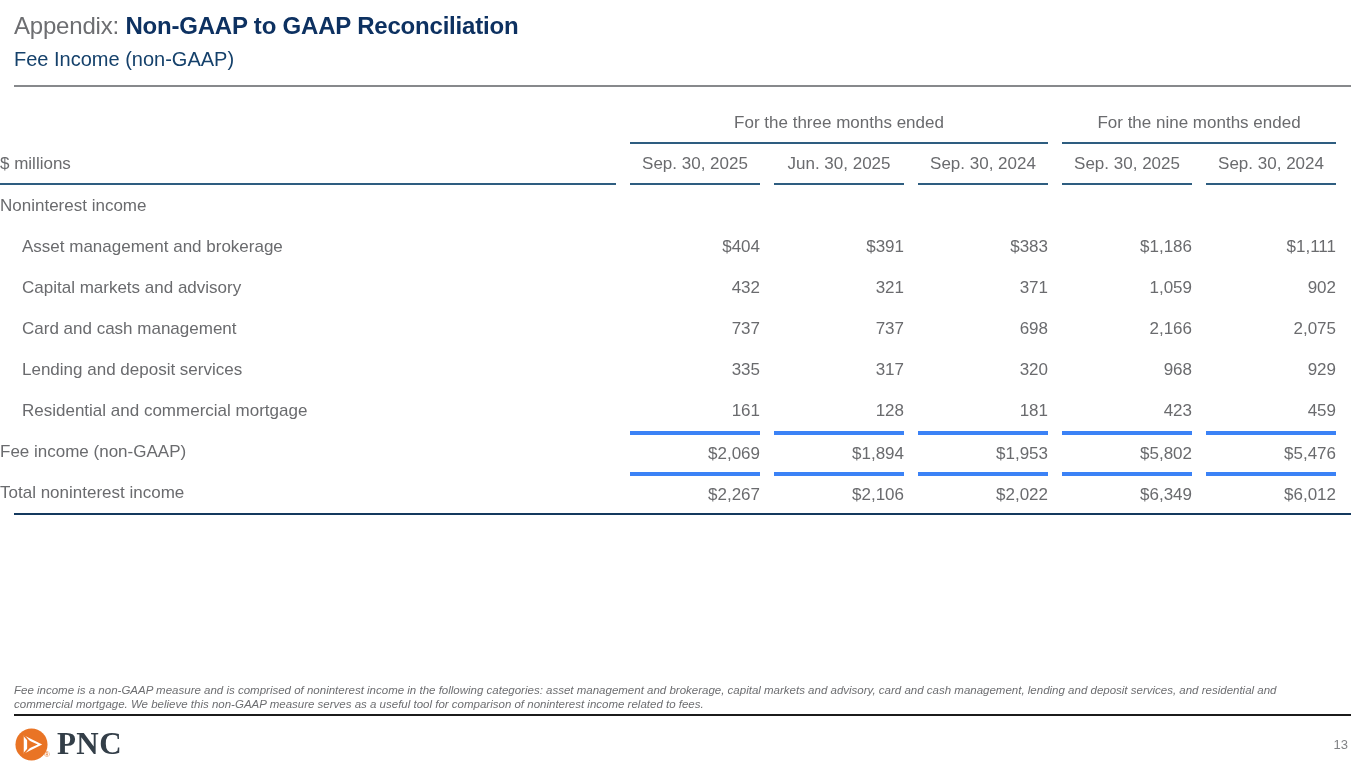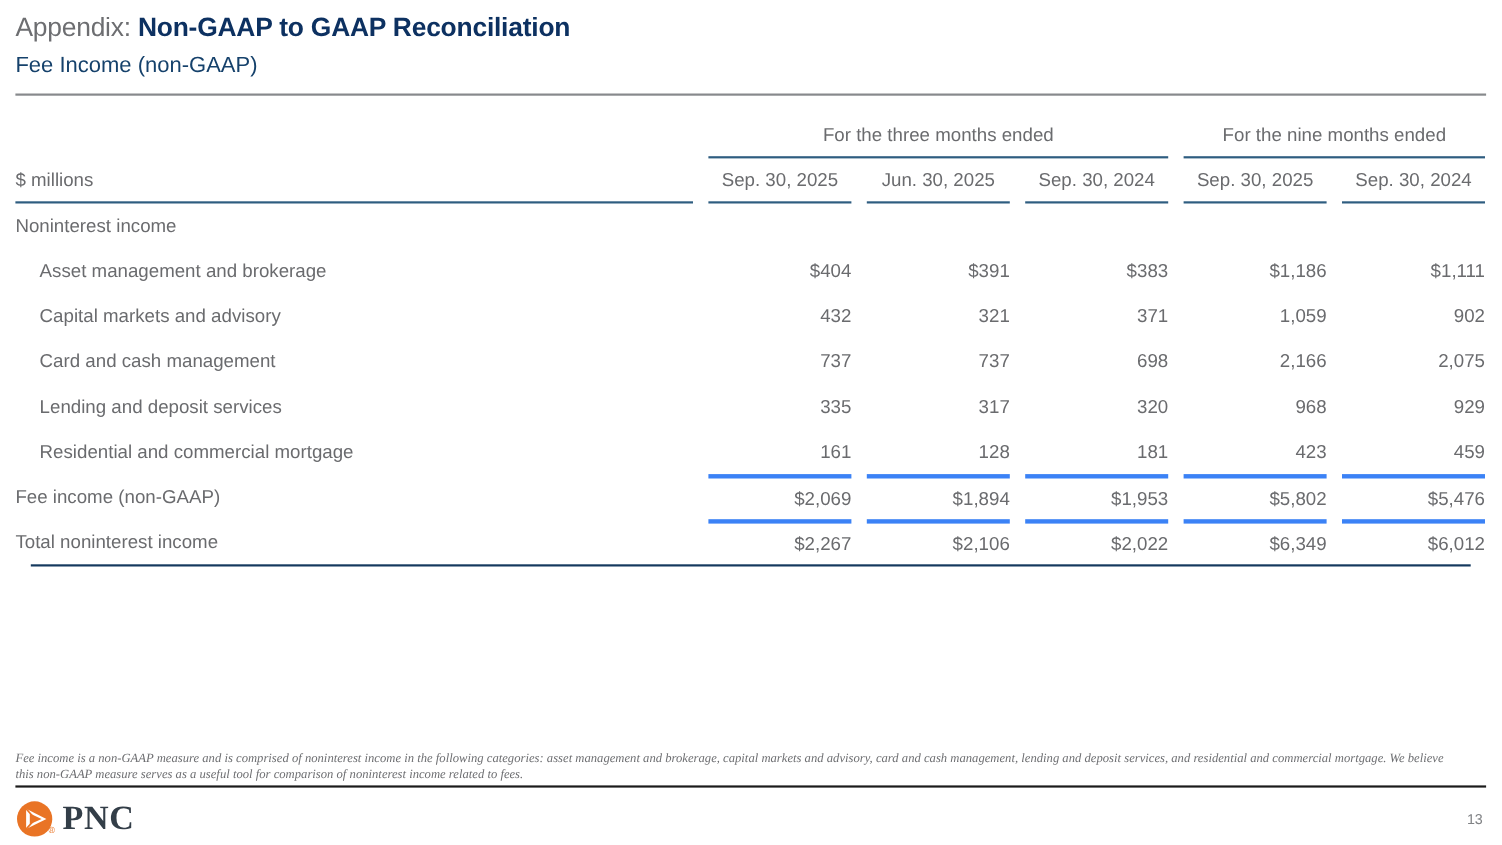--- a/index.html
+++ b/index.html
@@ -15,21 +15,21 @@
 
   
   .header { padding: 9px 14px 0 14px; }
   .title { font-size: 24px; line-height: 34px; letter-spacing: -0.2px; }
   .title .prefix { color: #6d6e71; font-weight: 400; }
   .title .main   { color: #0d3161; font-weight: 700; }
   .subtitle { margin-top: 5px; font-size: 20px; line-height: 23px; color: #15416b; }
   .rule-gray { margin: 14px 14px 0 14px; height: 2px; background: #87898c; }
 
   
-  .content { padding: 0 14px; }
+  .content { padding: 0 0; }
   table.recon {
     border-collapse: separate;
     border-spacing: 14px 0;
     margin-left: -14px;
     margin-top: 16px;
     table-layout: fixed;
     width: 1350px;
   }
   table.recon td {
     padding: 0;
@@ -66,21 +66,20 @@
   
   .footnote {
     position: absolute;
     left: 14px;
     bottom: 57px;
     width: 1316px;
     font-style: italic;
     font-size: 11.5px;
     line-height: 13.5px;
     color: #6d6e71;
-    font-family: Liberation Serif, serif;
   }
   .rule-black { position: absolute; left: 14px; bottom: 52px; width: 1337px; height: 2px; background: #1b1b1b; }
   .footer-logo {
     position: absolute;
     left: 14px;
     bottom: 6px;
     display: flex;
     align-items: center;
   }
   .logo-mark { display: block; }

